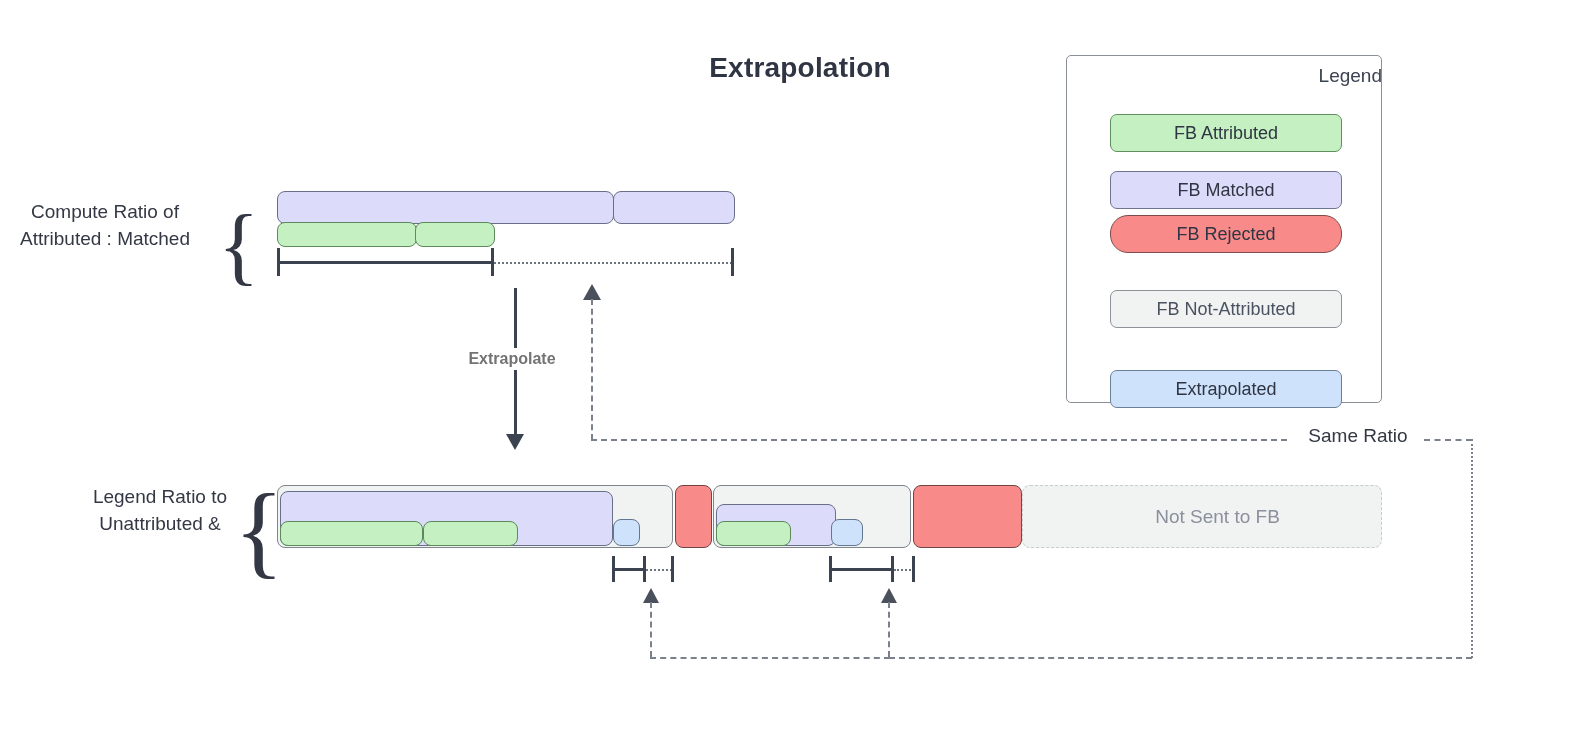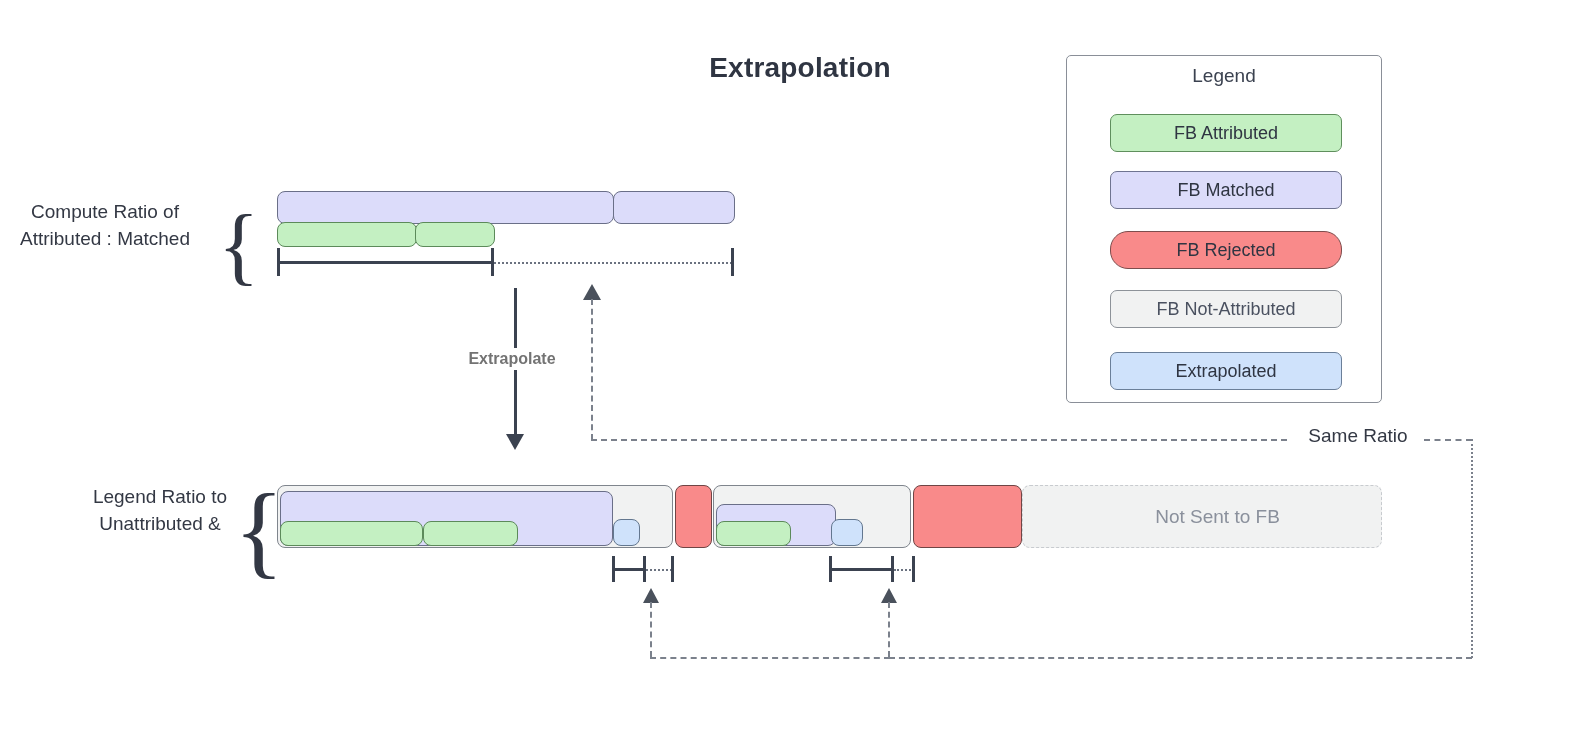--- a/index.html
+++ b/index.html
@@ -34,21 +34,21 @@
   #legend {
     left: 1066px; top: 55px;
     width: 316px; height: 348px;
     border: 1.6px solid #8a8f98;
     border-radius: 5px;
     background: #ffffff;
     box-sizing: border-box;
   }
   #legend-title {
     left: 1066px; top: 65px; width: 316px;
-    text-align: center;
+    text-align: right;
     font-size: 19px;
     color: #3b4250;
   }
   .legend-chip {
     left: 1110px;
     width: 232px;
     height: 38px;
     border-radius: 7px;
     border: 1.4px solid #6f7682;
     box-sizing: border-box;
@@ -170,23 +170,23 @@
 
 <div id="stage">
 
   <div class="abs" id="title">Extrapolation</div>
 
   <div class="abs" id="legend"></div>
   <div class="abs" id="legend-title">Legend</div>
 
   <div class="abs legend-chip green" style="top:114px;">FB Attributed</div>
   <div class="abs legend-chip purple" style="top:171px;">FB Matched</div>
-  <div class="abs legend-chip red" style="top:231px;border-radius:18px;">FB Rejected</div>
+  <div class="abs legend-chip red" style="top:215px;border-radius:18px;">FB Rejected</div>
   <div class="abs legend-chip gray" style="top:290px;">FB Not-Attributed</div>
-  <div class="abs legend-chip blue" style="top:352px;text-align:center;">Extrapolated</div>
+  <div class="abs legend-chip blue" style="top:370px;text-align:center;">Extrapolated</div>
 
   <div class="abs side-label" id="label-top">
     <div>Compute Ratio of</div>
     <div>Attributed : Matched</div>
   </div>
   <div class="abs brace" id="brace-top">{</div>
 
   <div class="abs seg purple" style="left:277px; top:191px; width:337px; height:33px;"></div>
   <div class="abs seg purple" style="left:613px; top:191px; width:122px; height:33px;"></div>
 

